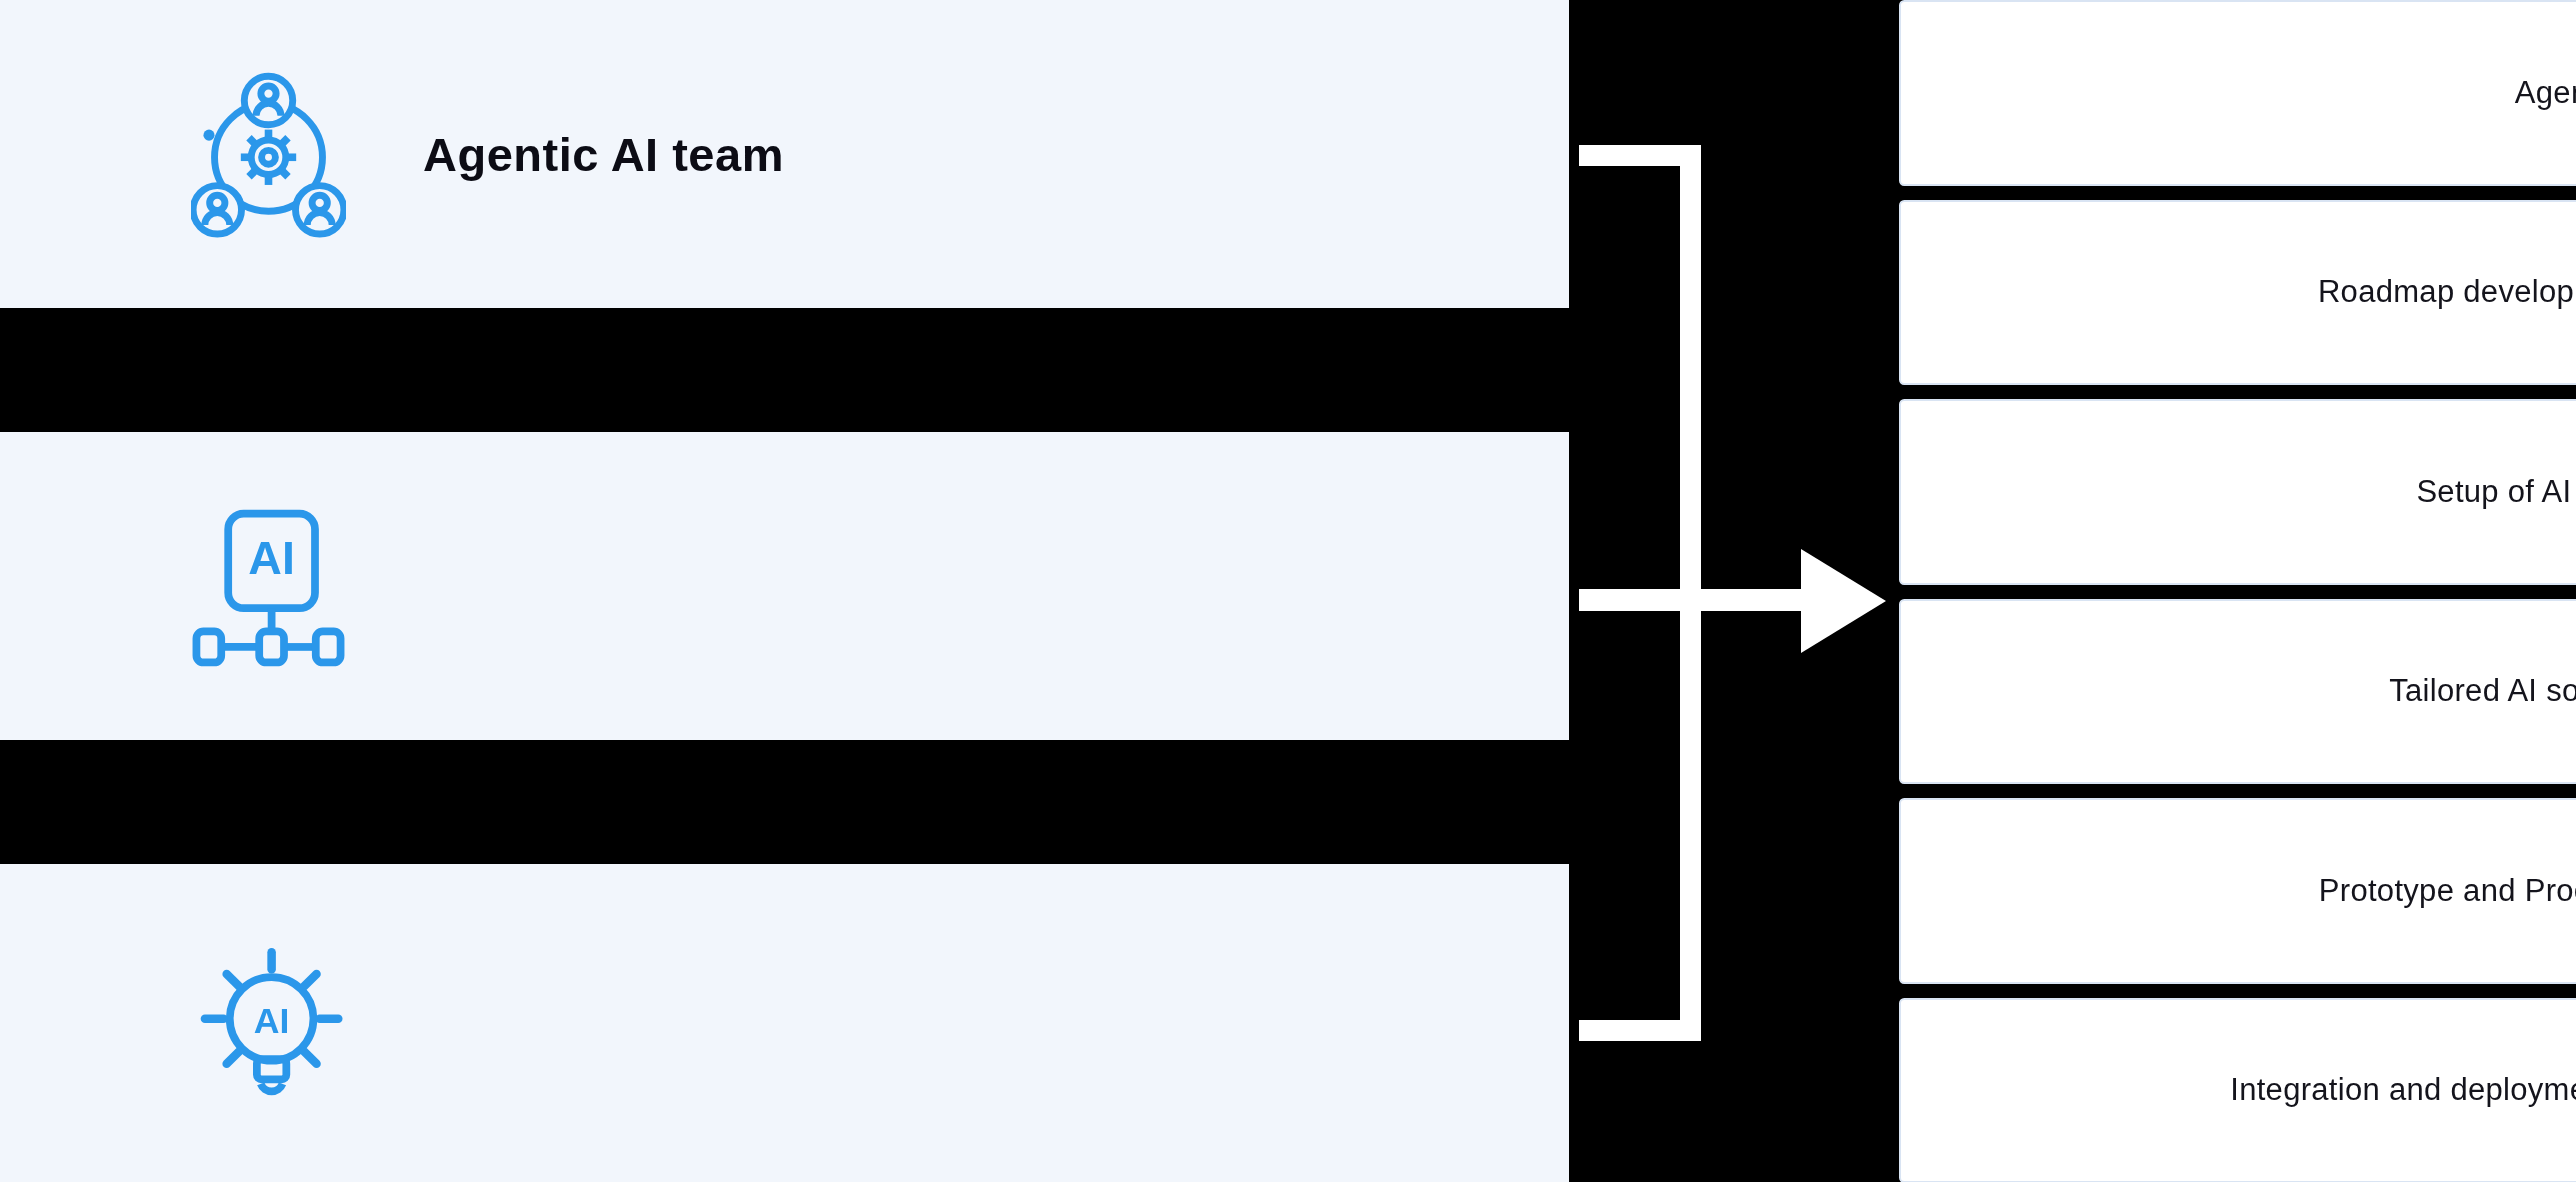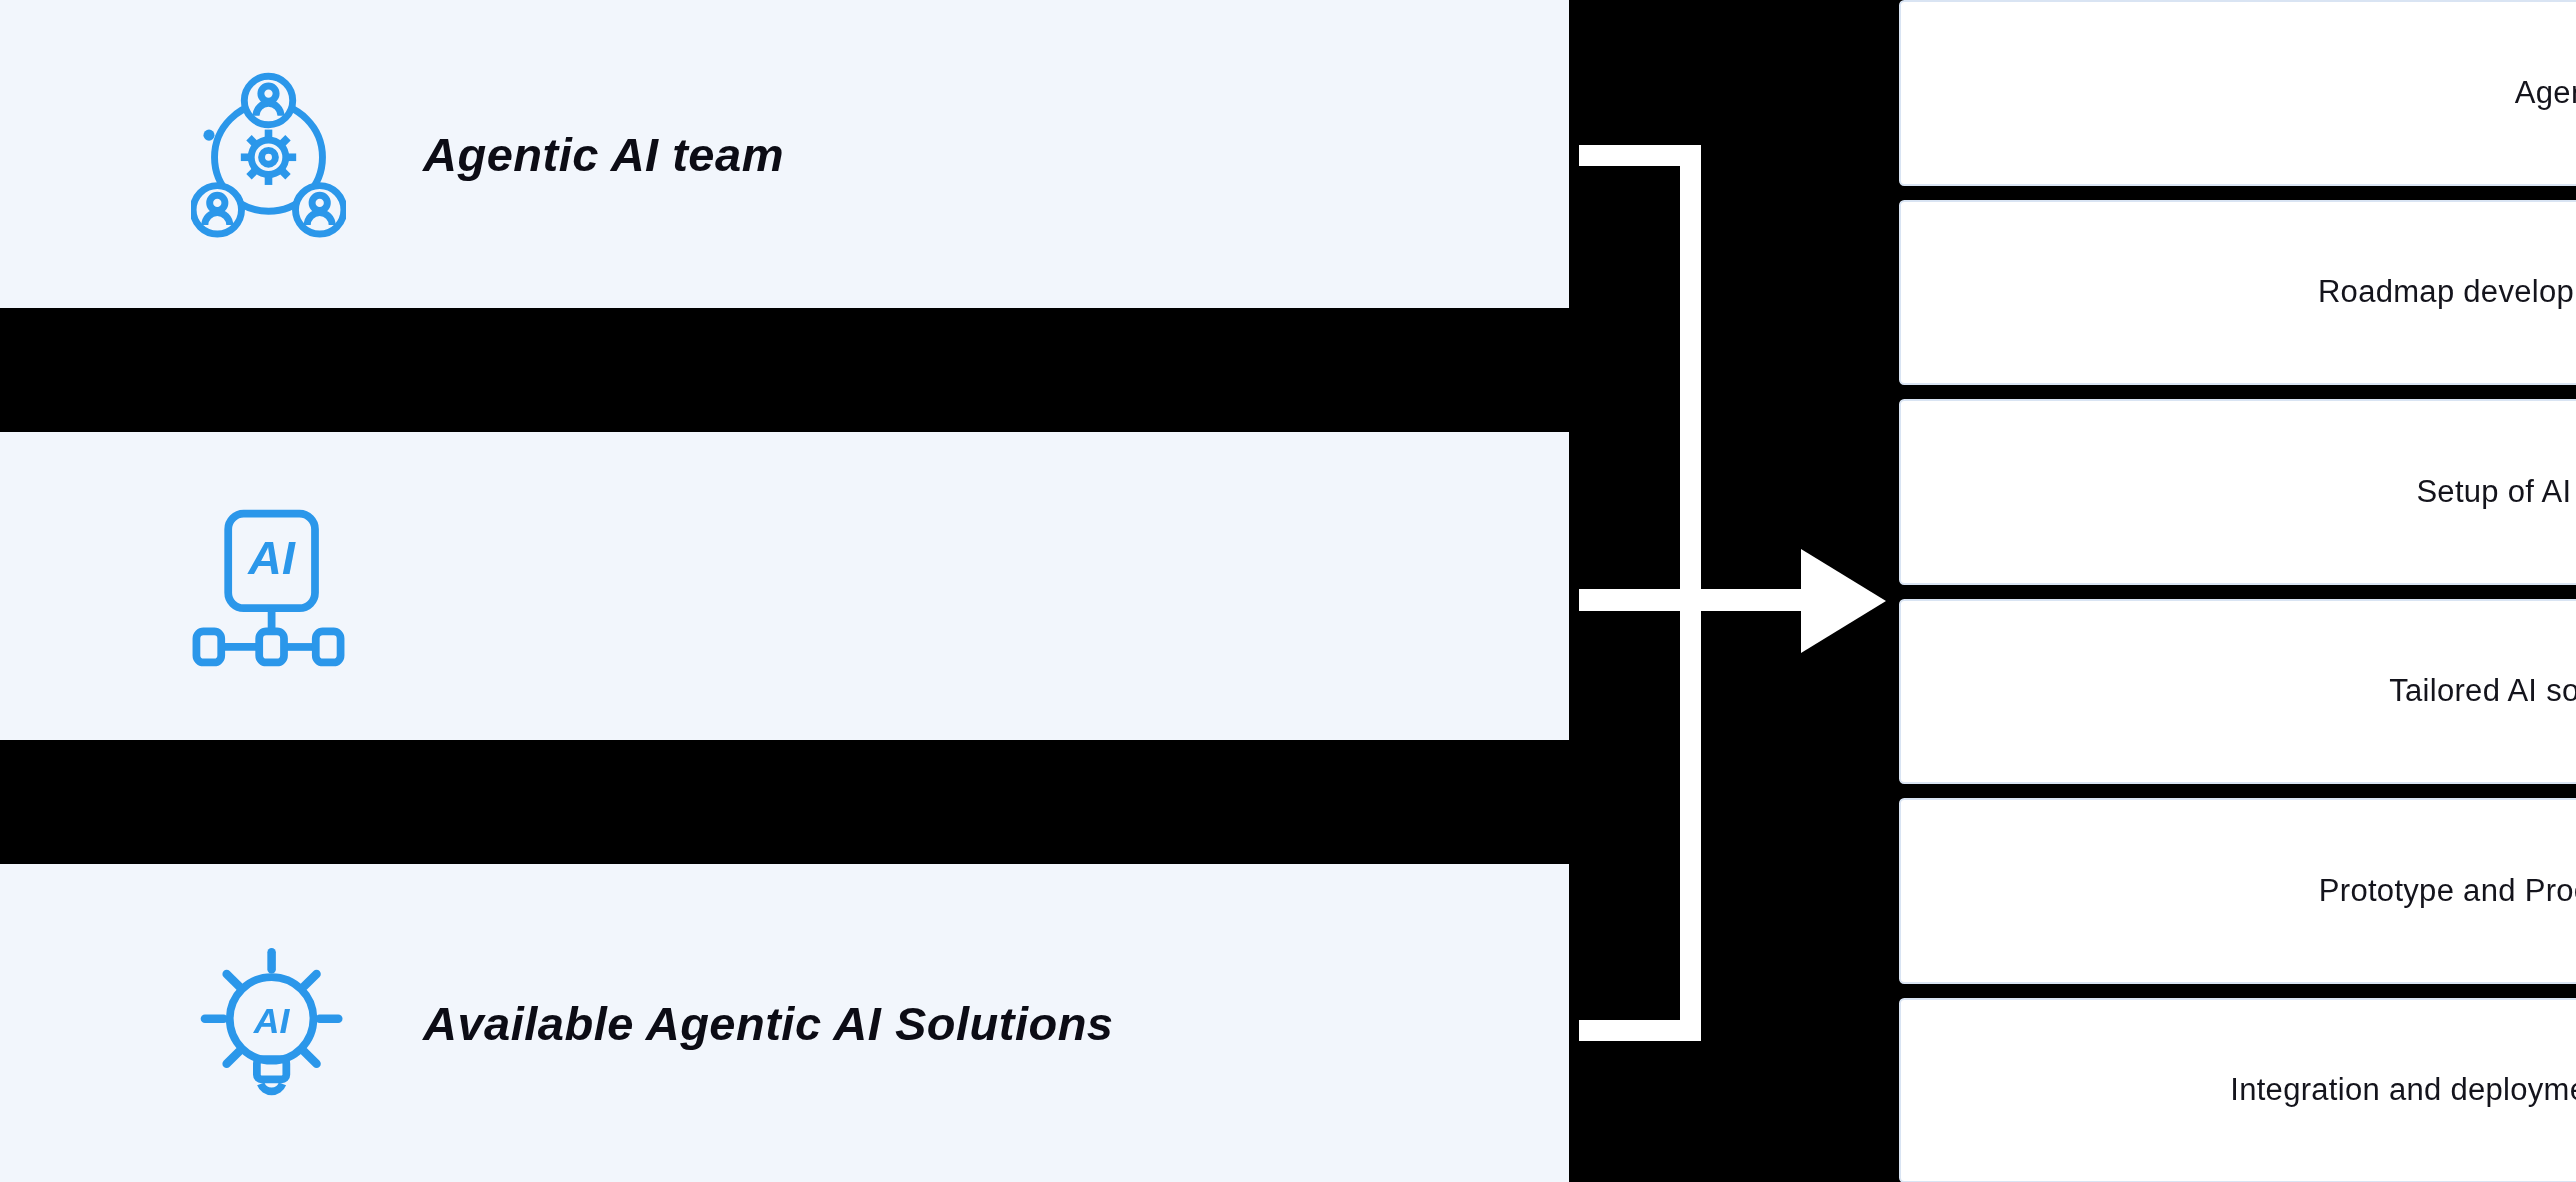--- a/index.html
+++ b/index.html
@@ -1,21 +1,21 @@
 <!DOCTYPE html>
 <html style="font-size:8.2px"><head>
 <meta charset="utf-8">
 <style>
   html,body{margin:0;padding:0;background:#000;}
   body{font-family:"Liberation Sans", sans-serif;}
   .stage{position:relative;width:3462px;height:1183px;background:#000;overflow:hidden;}
 
   
   .left-col{position:absolute;left:0;top:0;width:1569px;height:1183px;display:flex;flex-direction:column;}
-  .left-box{background:#F2F6FC;display:flex;align-items:center;padding-left:191px;box-sizing:border-box;font-style:italic;}
+  .left-box{background:#F2F6FC;display:flex;align-items:center;padding-left:191px;box-sizing:border-box;}
   .left-box.b1{height:308px}
   .left-box.b2{height:308px}
   .left-box.b3{height:319px}
   .band{height:124px;background:#000;}
   .icon-wrap{width:155px;height:179px;margin-right:77px;display:flex;align-items:center;justify-content:flex-start;flex:0 0 auto;}
   .icon-wrap svg{display:block;width:100%;height:100%;}
   .left-label{font-size:47px;font-weight:700;color:#0C0C15;letter-spacing:0.5px;white-space:nowrap;}
 
   
   .conn{position:absolute;background:#fff;}
@@ -109,21 +109,20 @@
             <line x1="52" y1="4" x2="52" y2="15"></line>
             <line x1="9" y1="47" x2="21" y2="47"></line>
             <line x1="83" y1="47" x2="95" y2="47"></line>
             <line x1="23" y1="18" x2="31" y2="26"></line>
             <line x1="81" y1="18" x2="73" y2="26"></line>
             <line x1="23" y1="76" x2="31" y2="68"></line>
             <line x1="81" y1="76" x2="73" y2="68"></line>
           </g>
         </svg>
       </div>
-      <div class="left-label">Available Agentic AI Solutions</div>
     </div>
 
   </div>
 
   <div class="conn stub-top"></div>
   <div class="conn vbar"></div>
   <div class="conn stub-bottom"></div>
   <div class="conn shaft"></div>
   <div class="arrow-head"></div>
 

